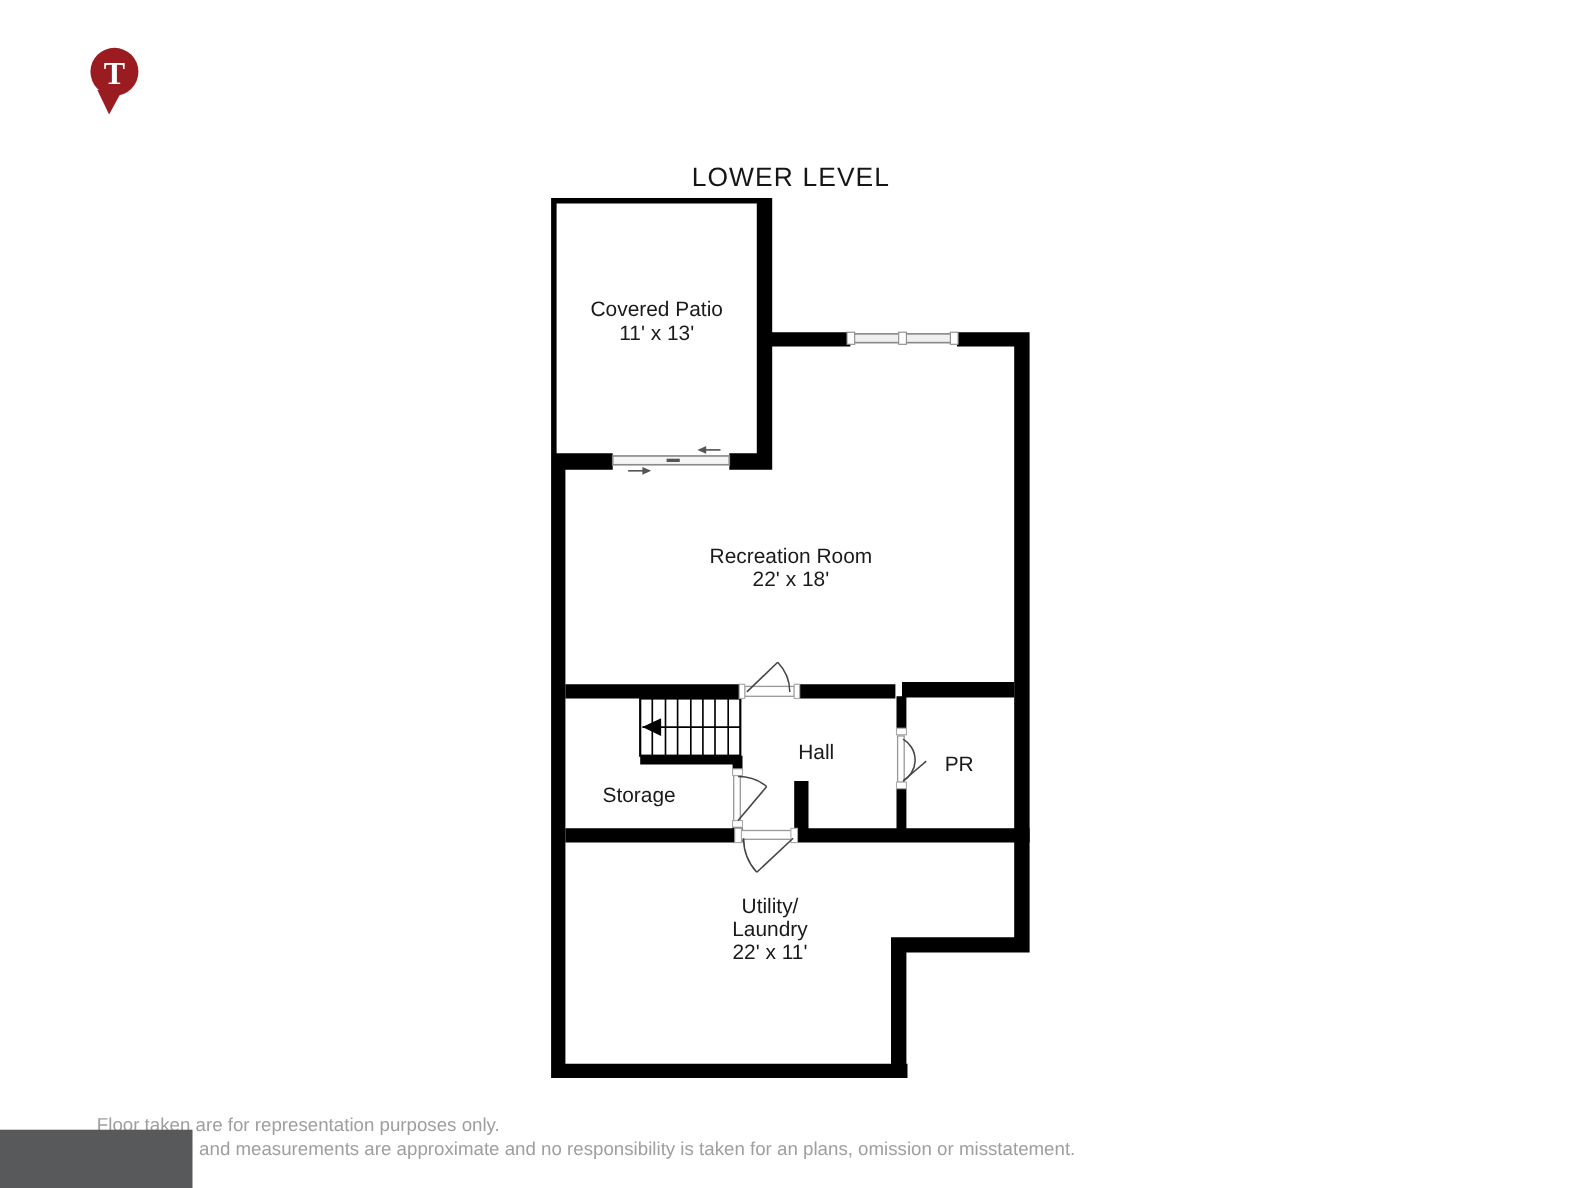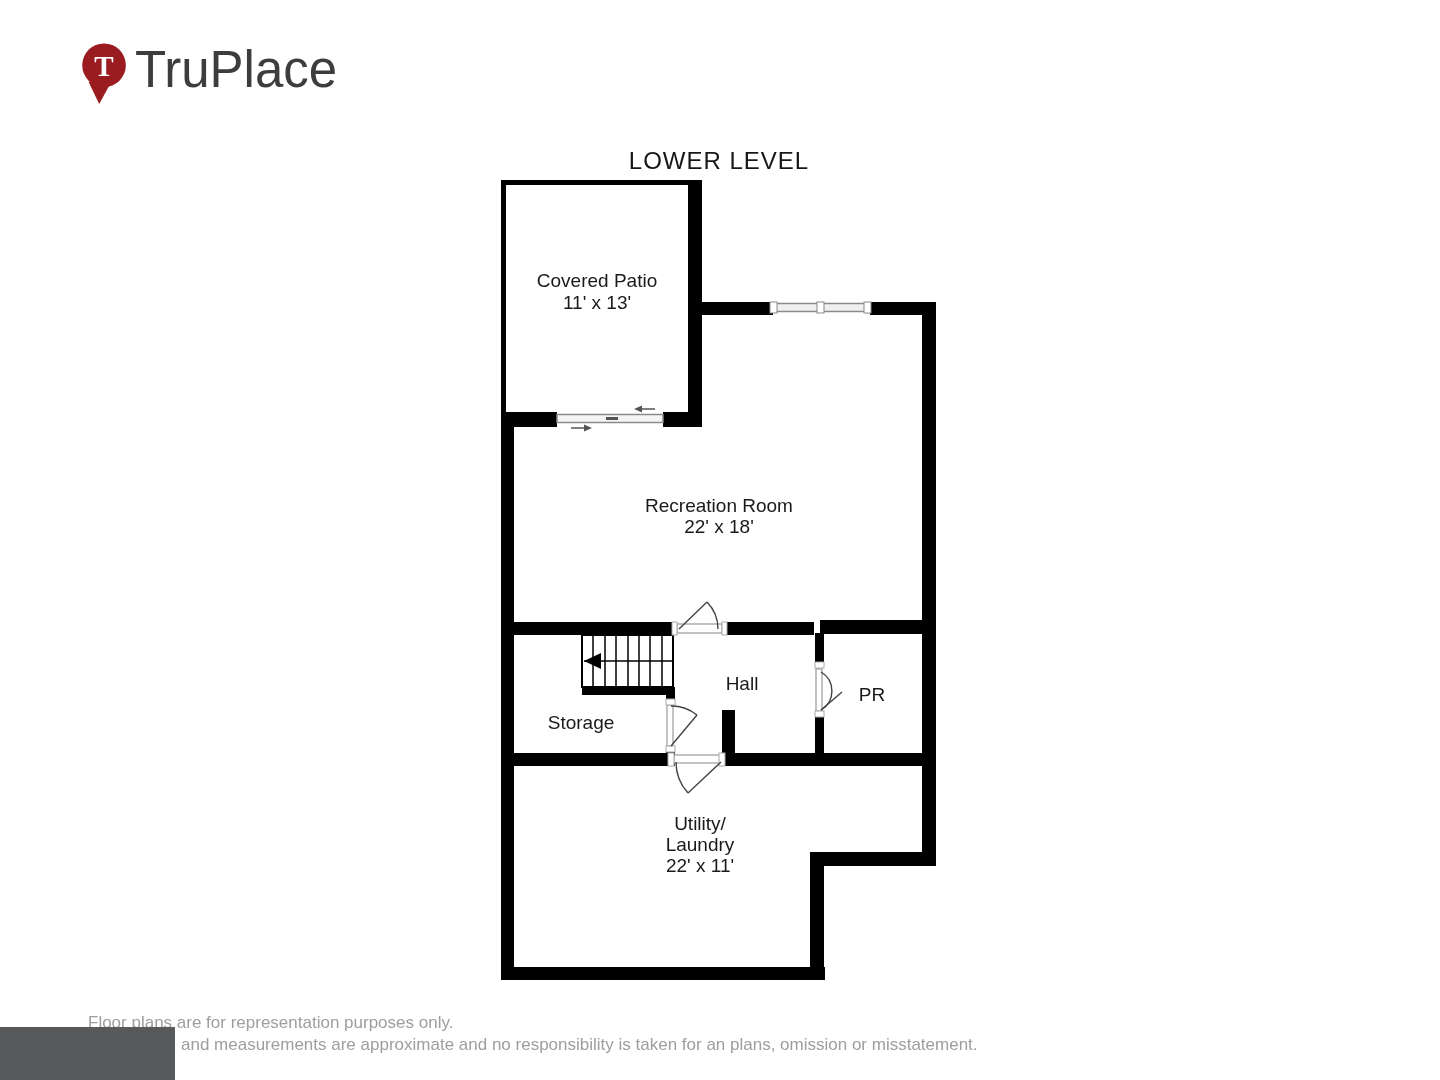--- a/index.html
+++ b/index.html
@@ -29,21 +29,20 @@
 </style>
 </head>
 <body>
 
 <div class="tp-logo">
   <svg class="tp-pin" viewBox="0 0 50 66">
     <circle cx="24" cy="24" r="22.5" fill="#9a1c20"></circle>
     <path d="M 8 41 L 19 64 L 31 42 Z" fill="#9a1c20"></path>
     <text x="24" y="35" text-anchor="middle" fill="#ffffff" font-family="Liberation Serif, serif" font-weight="bold" font-size="30">T</text>
   </svg>
-  <span class="tp-word">TruPlace</span>
 </div>
 
 <svg class="plan-svg" viewBox="0 0 1440 1080">
 
   <g>
     <path fill="#000000" d="
       M501 180h199v5h-199Z
       M501 180h5v232h-5Z
       M688 180h14v247h-14Z
       M501 412h56v15h-56Z
@@ -145,21 +144,21 @@
     <text class="room-label" x="742" y="690">Hall</text>
     <text class="room-label" x="581" y="729">Storage</text>
     <text class="room-label" x="872" y="701">PR</text>
 
     <text class="room-label" x="700" y="830">Utility/</text>
     <text class="room-label" x="700" y="851">Laundry</text>
     <text class="room-label" x="700" y="872">22' x 11'</text>
   </g>
 </svg>
 
-<p class="disc disc1">Floor plans are for representation purposes only.</p>
+<p class="disc disc1">Floor taken are for representation purposes only.</p>
 <p class="disc disc2">and measurements are approximate and no responsibility is taken for an plans, omission or misstatement.</p>
 
 <div class="mls-box">
   
   
   
   
 </div>
 
 </body></html>

